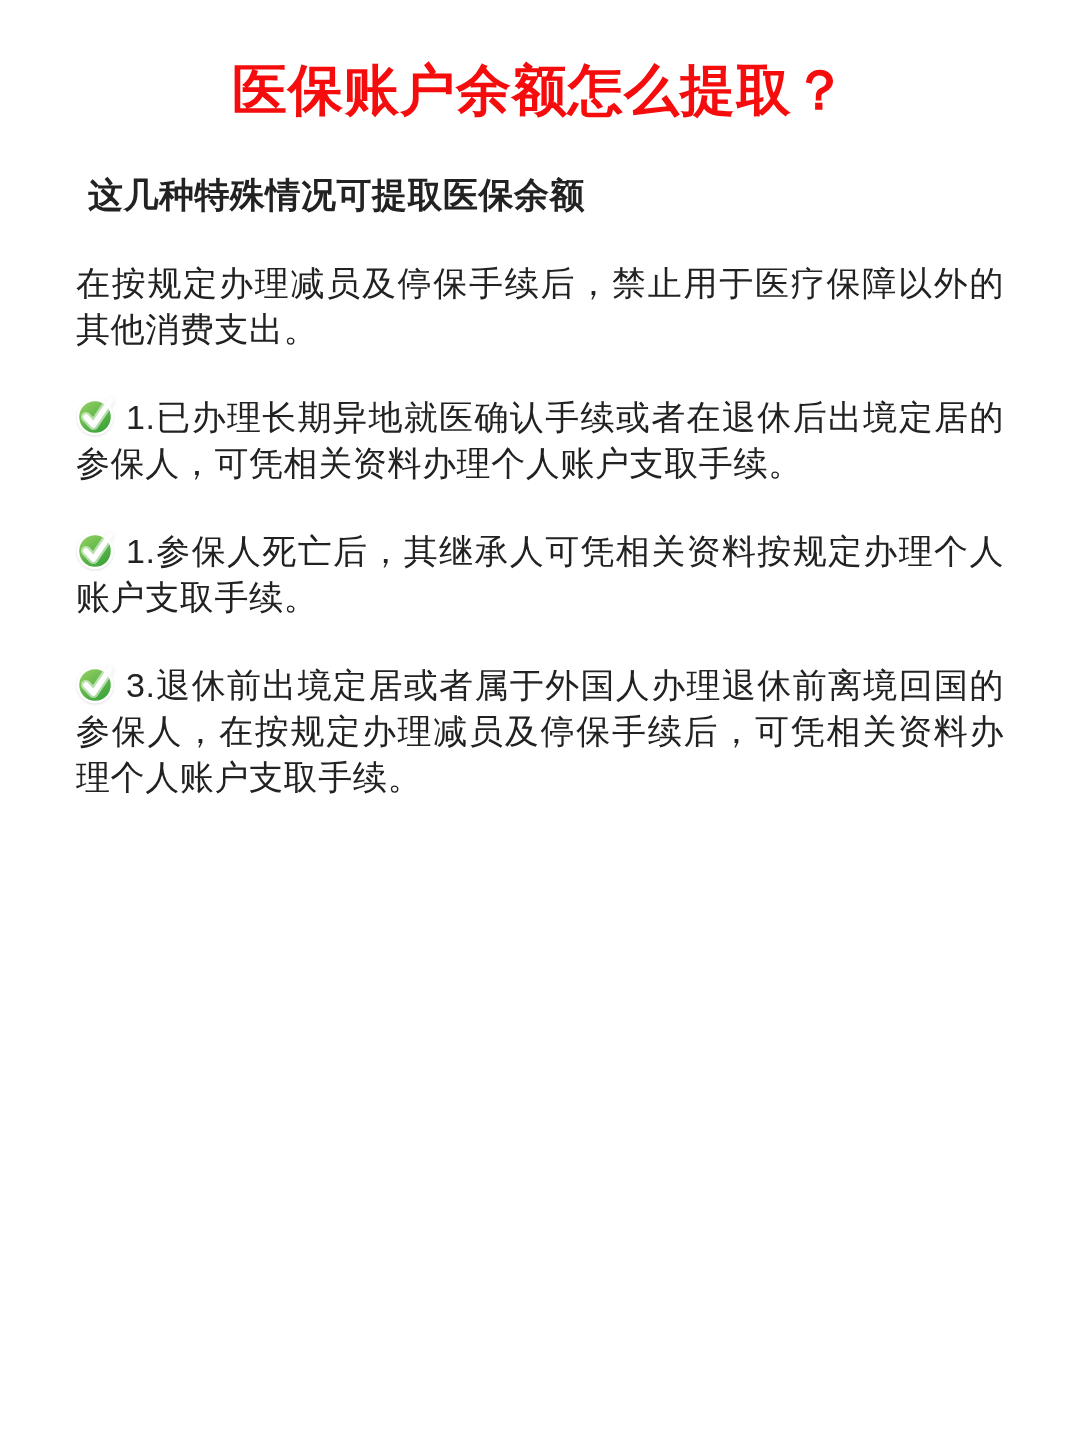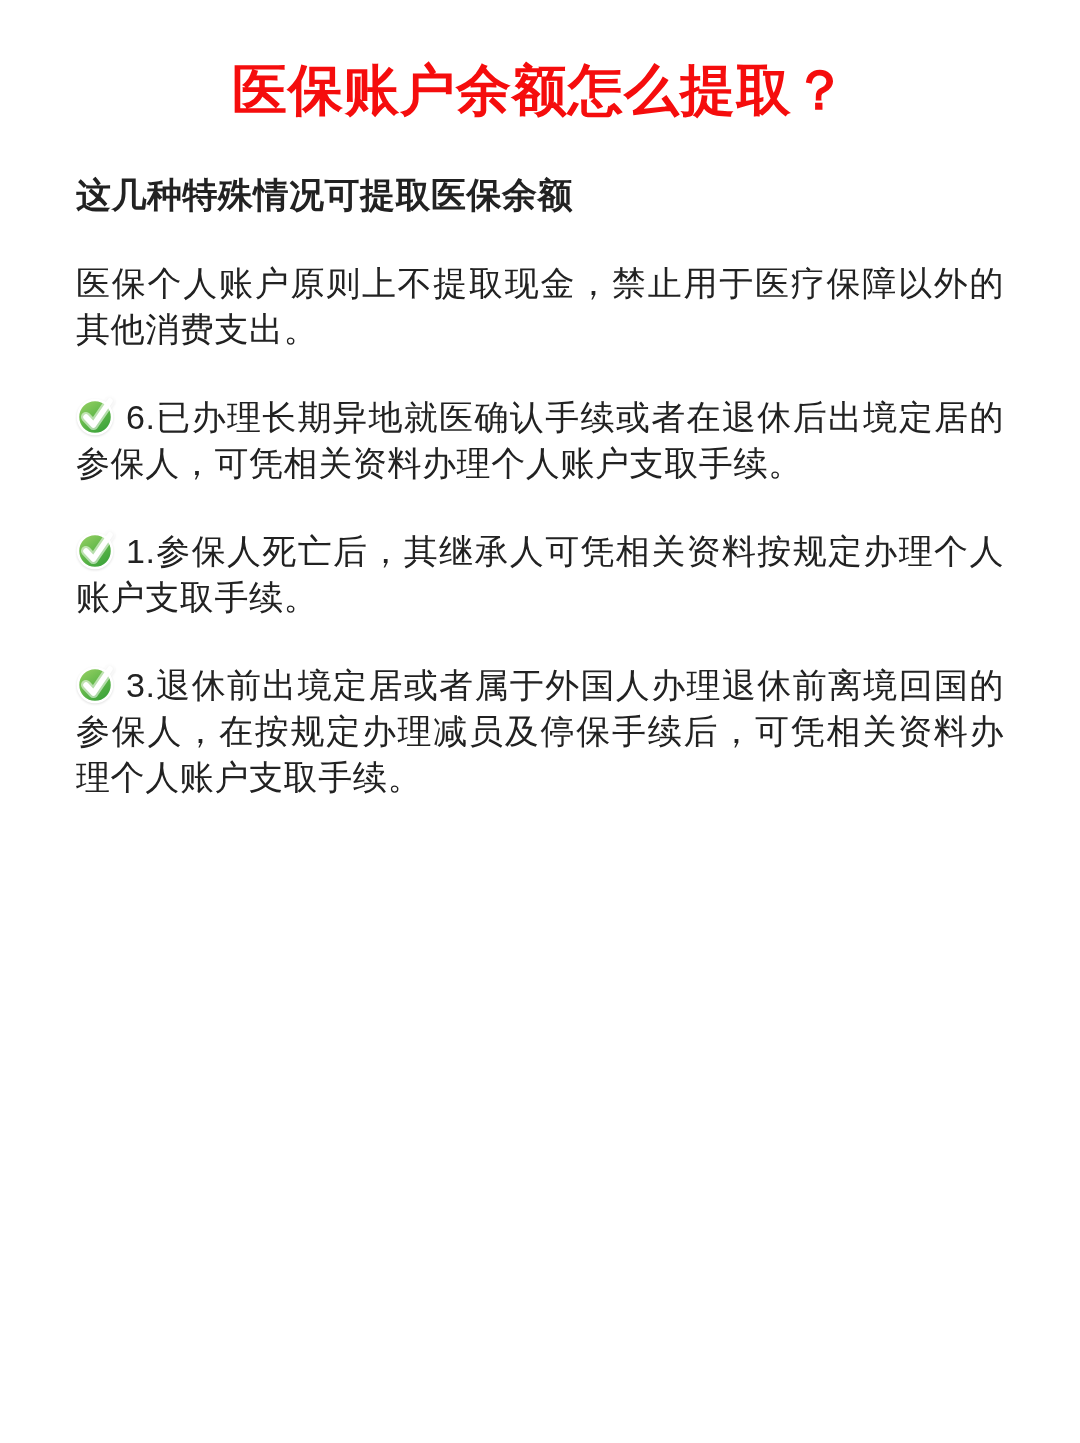--- a/index.html
+++ b/index.html
@@ -31,21 +31,21 @@
     letter-spacing: 1px;
     line-height: 64px;
     margin: 0 0 52px 0;
   }
   .section-heading {
     font-size: 35px;
     font-weight: 700;
     color: var(--text);
     line-height: 42px;
     letter-spacing: 0.5px;
-    margin: 0 0 44px 0;
+    margin: 0 0 44px 12px;
   }
   p.body-para, p.list-item {
     font-size: 34px;
     line-height: 46px;
     letter-spacing: 0.6px;
     margin: 0 0 42px 0;
     color: var(--text);
     text-align: justify;
   }
   .red-text { color: var(--highlight_red); }
@@ -77,28 +77,28 @@
   </defs>
 </svg>
 
 <div class="page">
 
   <h1 class="page-title">医保账户余额怎么提取？</h1>
 
   <h2 class="section-heading">这几种特殊情况可提取医保余额</h2>
 
   <p class="body-para">
-    <span>医保个人账户原则上不提取现金，禁止用于医疗保障以外的其他消费支出。</span>
+    <span>在按规定办理减员及停保手续后，禁止用于医疗保障以外的其他消费支出。</span>
   </p>
 
 
   <p class="list-item">
     <svg class="check-icon" viewBox="0 0 44 42">
         <use href="#checkMark"></use>
-      </svg><span>6.已办理长期异地就医确认手续或者在退休后出境定居的参保人，可凭相关资料办理个人账户支取手续。</span>
+      </svg><span>1.已办理长期异地就医确认手续或者在退休后出境定居的参保人，可凭相关资料办理个人账户支取手续。</span>
   </p>
 
   <p class="list-item">
     <svg class="check-icon" viewBox="0 0 44 42">
         <use href="#checkMark"></use>
       </svg><span>1.参保人死亡后，其继承人可凭相关资料按规定办理个人账户支取手续。</span>
   </p>
 
   <p class="list-item">
     <svg class="check-icon" viewBox="0 0 44 42">

